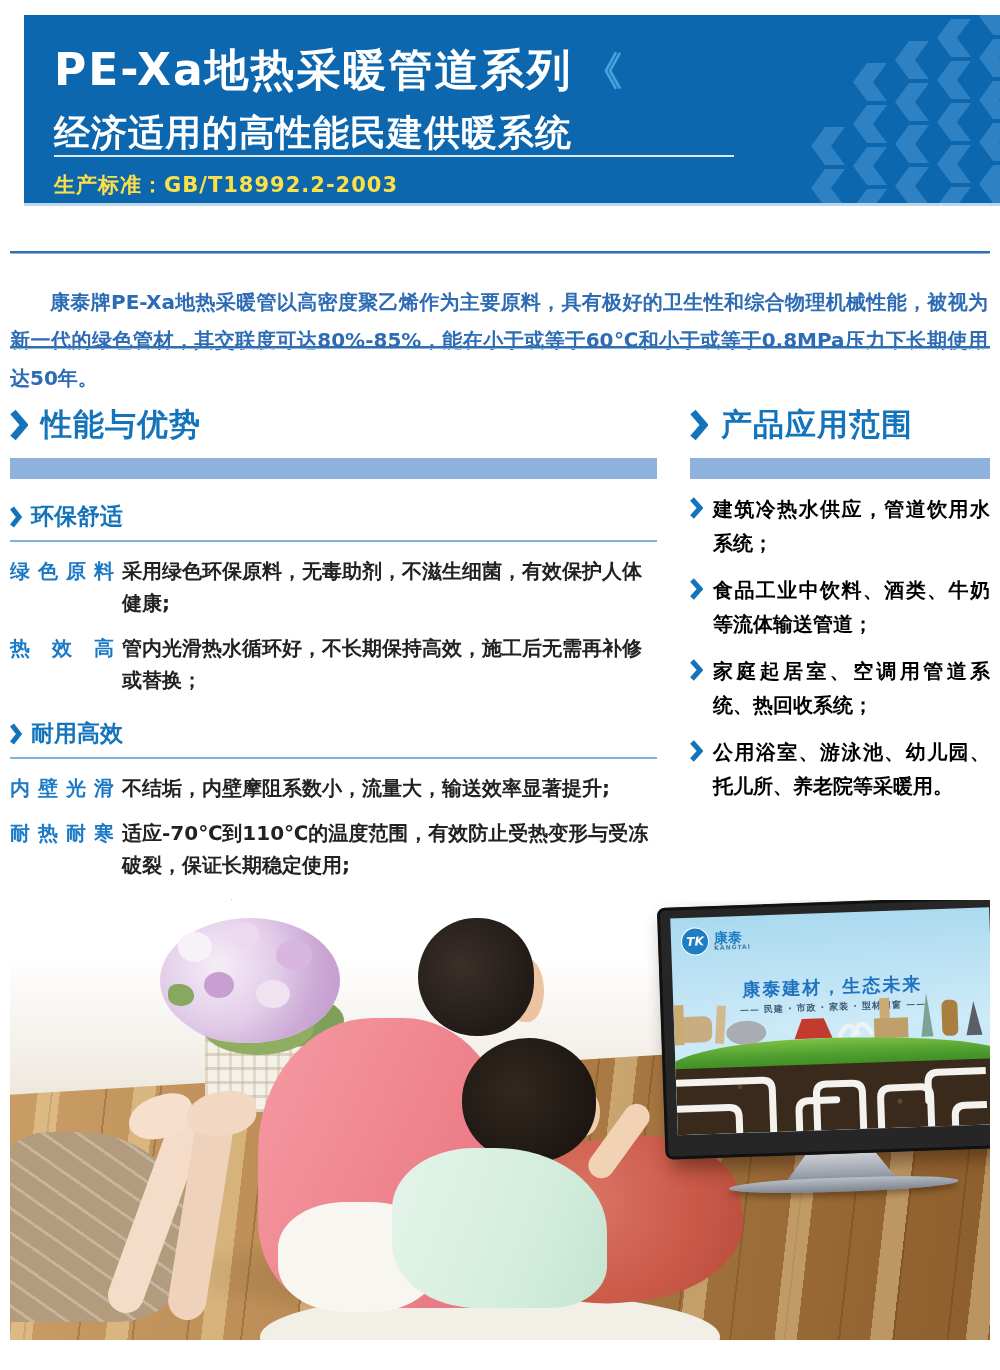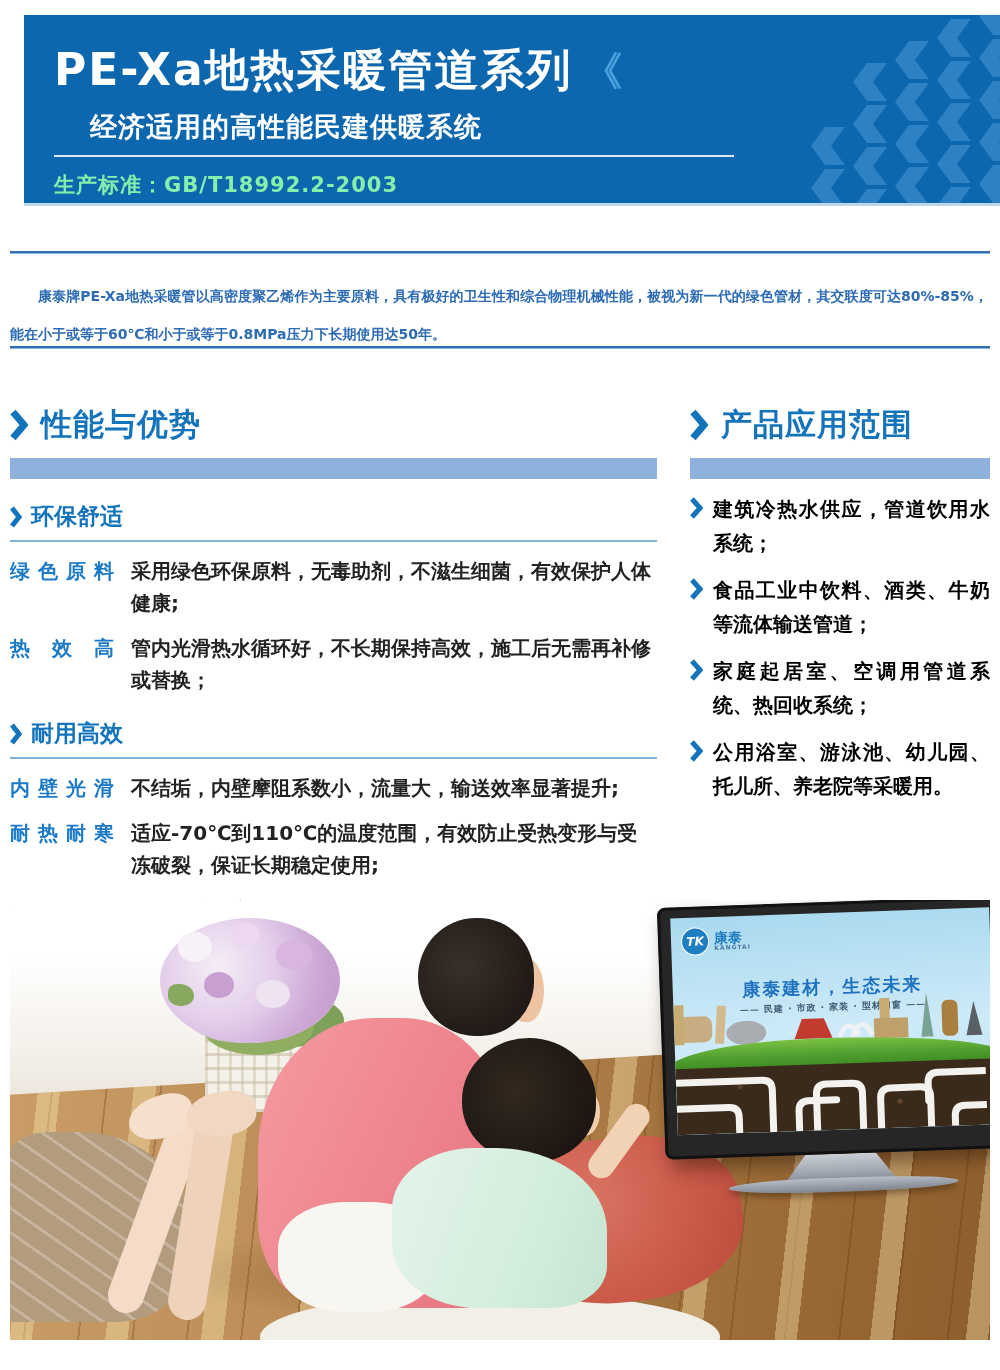--- a/index.html
+++ b/index.html
@@ -5,45 +5,45 @@
   html,body{margin:0;padding:0;background:#fff;}
   .page{position:relative;width:1000px;height:1370px;background:#fff;overflow:hidden;
         font-family:"DejaVu Sans","Liberation Sans",sans-serif;font-weight:bold;}
 
   
   .header{position:absolute;left:24px;top:15px;width:997px;height:188px;background:#0c67ae;
           box-shadow:0 3px 0 #bcd6ea;overflow:hidden;}
   .hdr-pattern{position:absolute;right:0;top:0;height:188px;width:210px;}
   .hdr-title{position:absolute;left:30px;top:26px;color:#fff;font-size:44px;letter-spacing:2px;white-space:nowrap;}
   .hdr-title .marker{color:#49a0dc;font-size:40px;margin-left:10px;}
-  .hdr-subtitle{position:absolute;left:30px;top:94px;color:#fff;font-size:27px;letter-spacing:1px;margin-left:36px;}
+  .hdr-subtitle{position:absolute;left:30px;top:94px;color:#fff;font-size:36px;letter-spacing:1px;}
   .hdr-line{position:absolute;left:30px;top:140px;width:680px;height:2px;background:rgba(255,255,255,.85);}
-  .hdr-standard{position:absolute;left:30px;top:156px;color:#86efac;font-size:21px;letter-spacing:1px;}
+  .hdr-standard{position:absolute;left:30px;top:156px;color:#fde047;font-size:21px;letter-spacing:1px;}
 
   
   .sep{position:absolute;left:10px;width:980px;height:3px;
        background:linear-gradient(#2f6fb0 0 55%,#8cb6dc 55% 100%);}
   .sep1{top:251px;} .sep2{top:346px;}
-  .intro{position:absolute;left:10px;top:263px;width:978px;color:#2d6cb5;font-size:14px;
+  .intro{position:absolute;left:10px;top:263px;width:978px;color:#2d6cb5;font-size:20px;
          line-height:38px;text-indent:2em;text-align:justify;}
 
   
   .col-left{position:absolute;left:10px;top:404px;width:647px;}
   .col-right{position:absolute;left:690px;top:404px;width:300px;}
 
   .h2row{display:flex;align-items:center;gap:13px;color:#1474bb;font-size:31px;letter-spacing:1px;}
   .bar{height:21px;background:#8fb2dd;margin-top:12px;}
 
   .h3row{display:flex;align-items:center;gap:9px;color:#1474bb;font-size:23px;margin-top:22px;}
   .h3line{height:2px;background:#7fb4dc;margin-top:8px;}
 
   .frow{display:flex;margin-top:13px;}
   .flabel{flex:none;width:104px;color:#1b7ac7;font-size:20px;line-height:32px;
           text-align:justify;text-align-last:justify;}
-  .ftext{margin-left:17px;flex:1;color:#222;font-size:20px;line-height:32px;}
+  .ftext{margin-left:8px;flex:1;color:#222;font-size:20px;line-height:32px;}
 
   .app-item{display:flex;gap:10px;margin-top:13px;}
   .app-item .chev{flex:none;margin-top:5px;}
   .app-text{color:#000000;font-size:20px;line-height:34px;text-align:justify;}
 
   .chev svg{display:block;}
 
   
   .photo{position:absolute;left:10px;top:900px;width:980px;height:440px;overflow:hidden;background:#fff;}
   .wall{position:absolute;left:0;right:0;top:0;height:220px;

